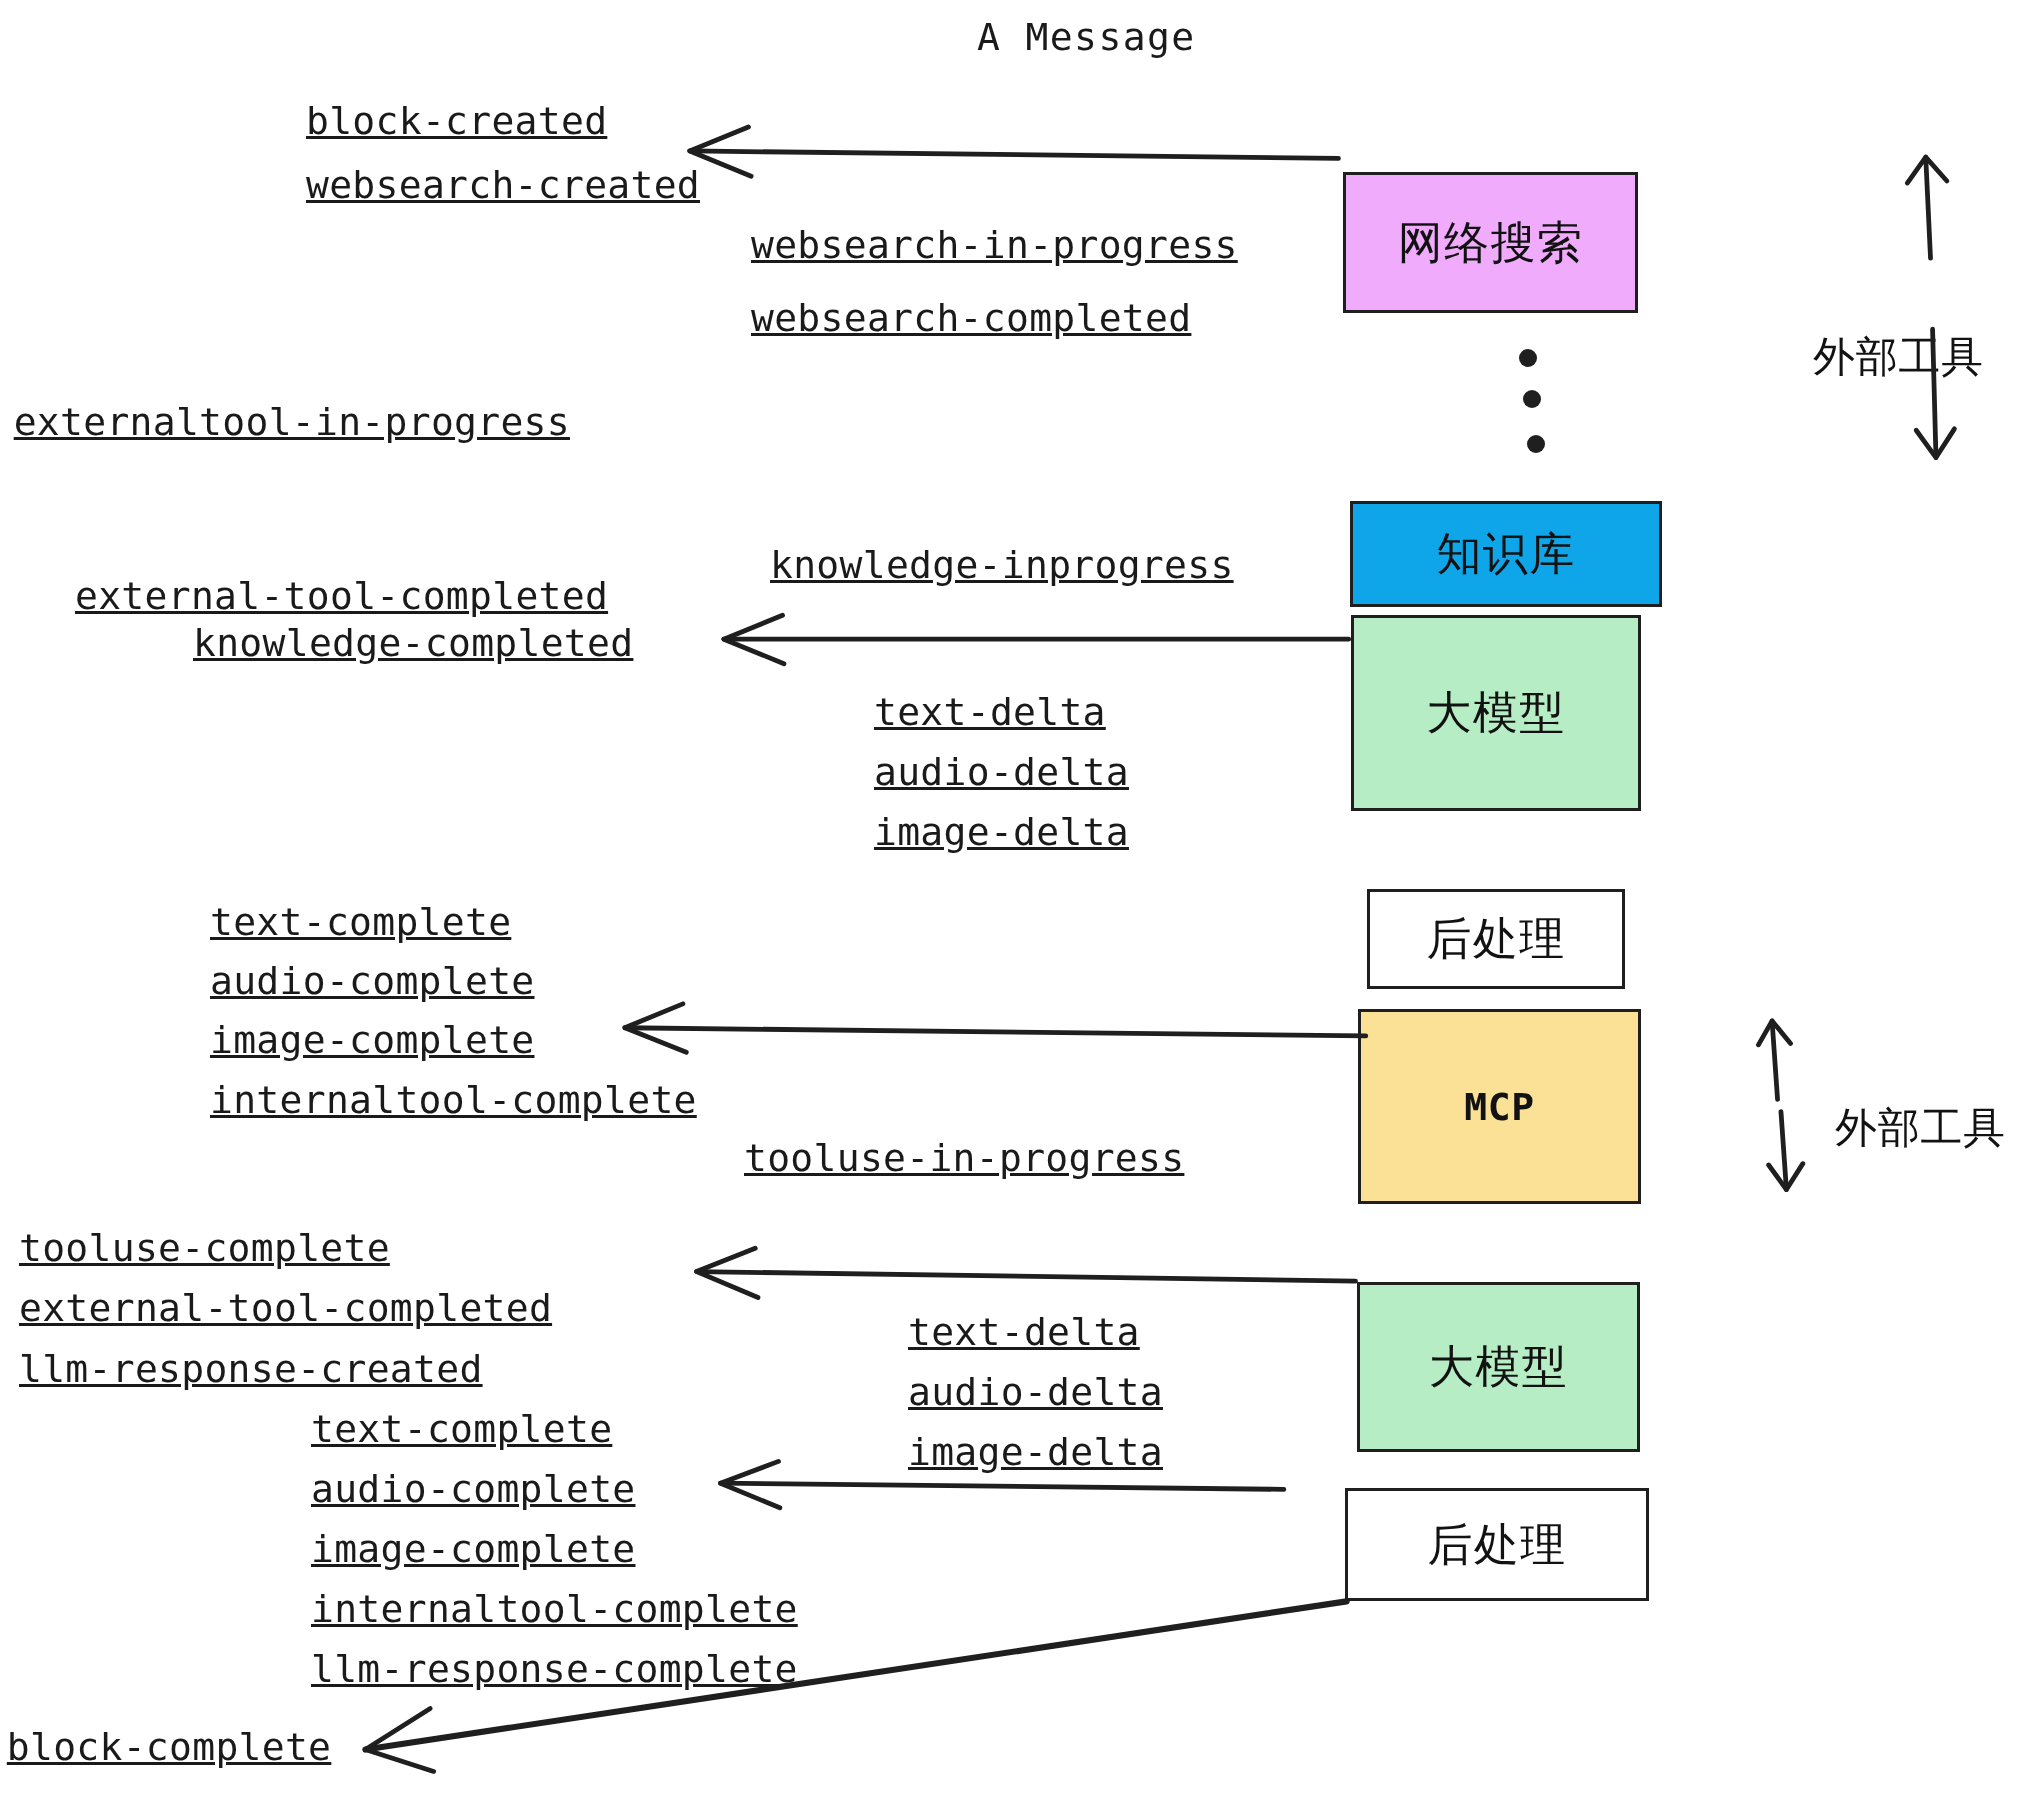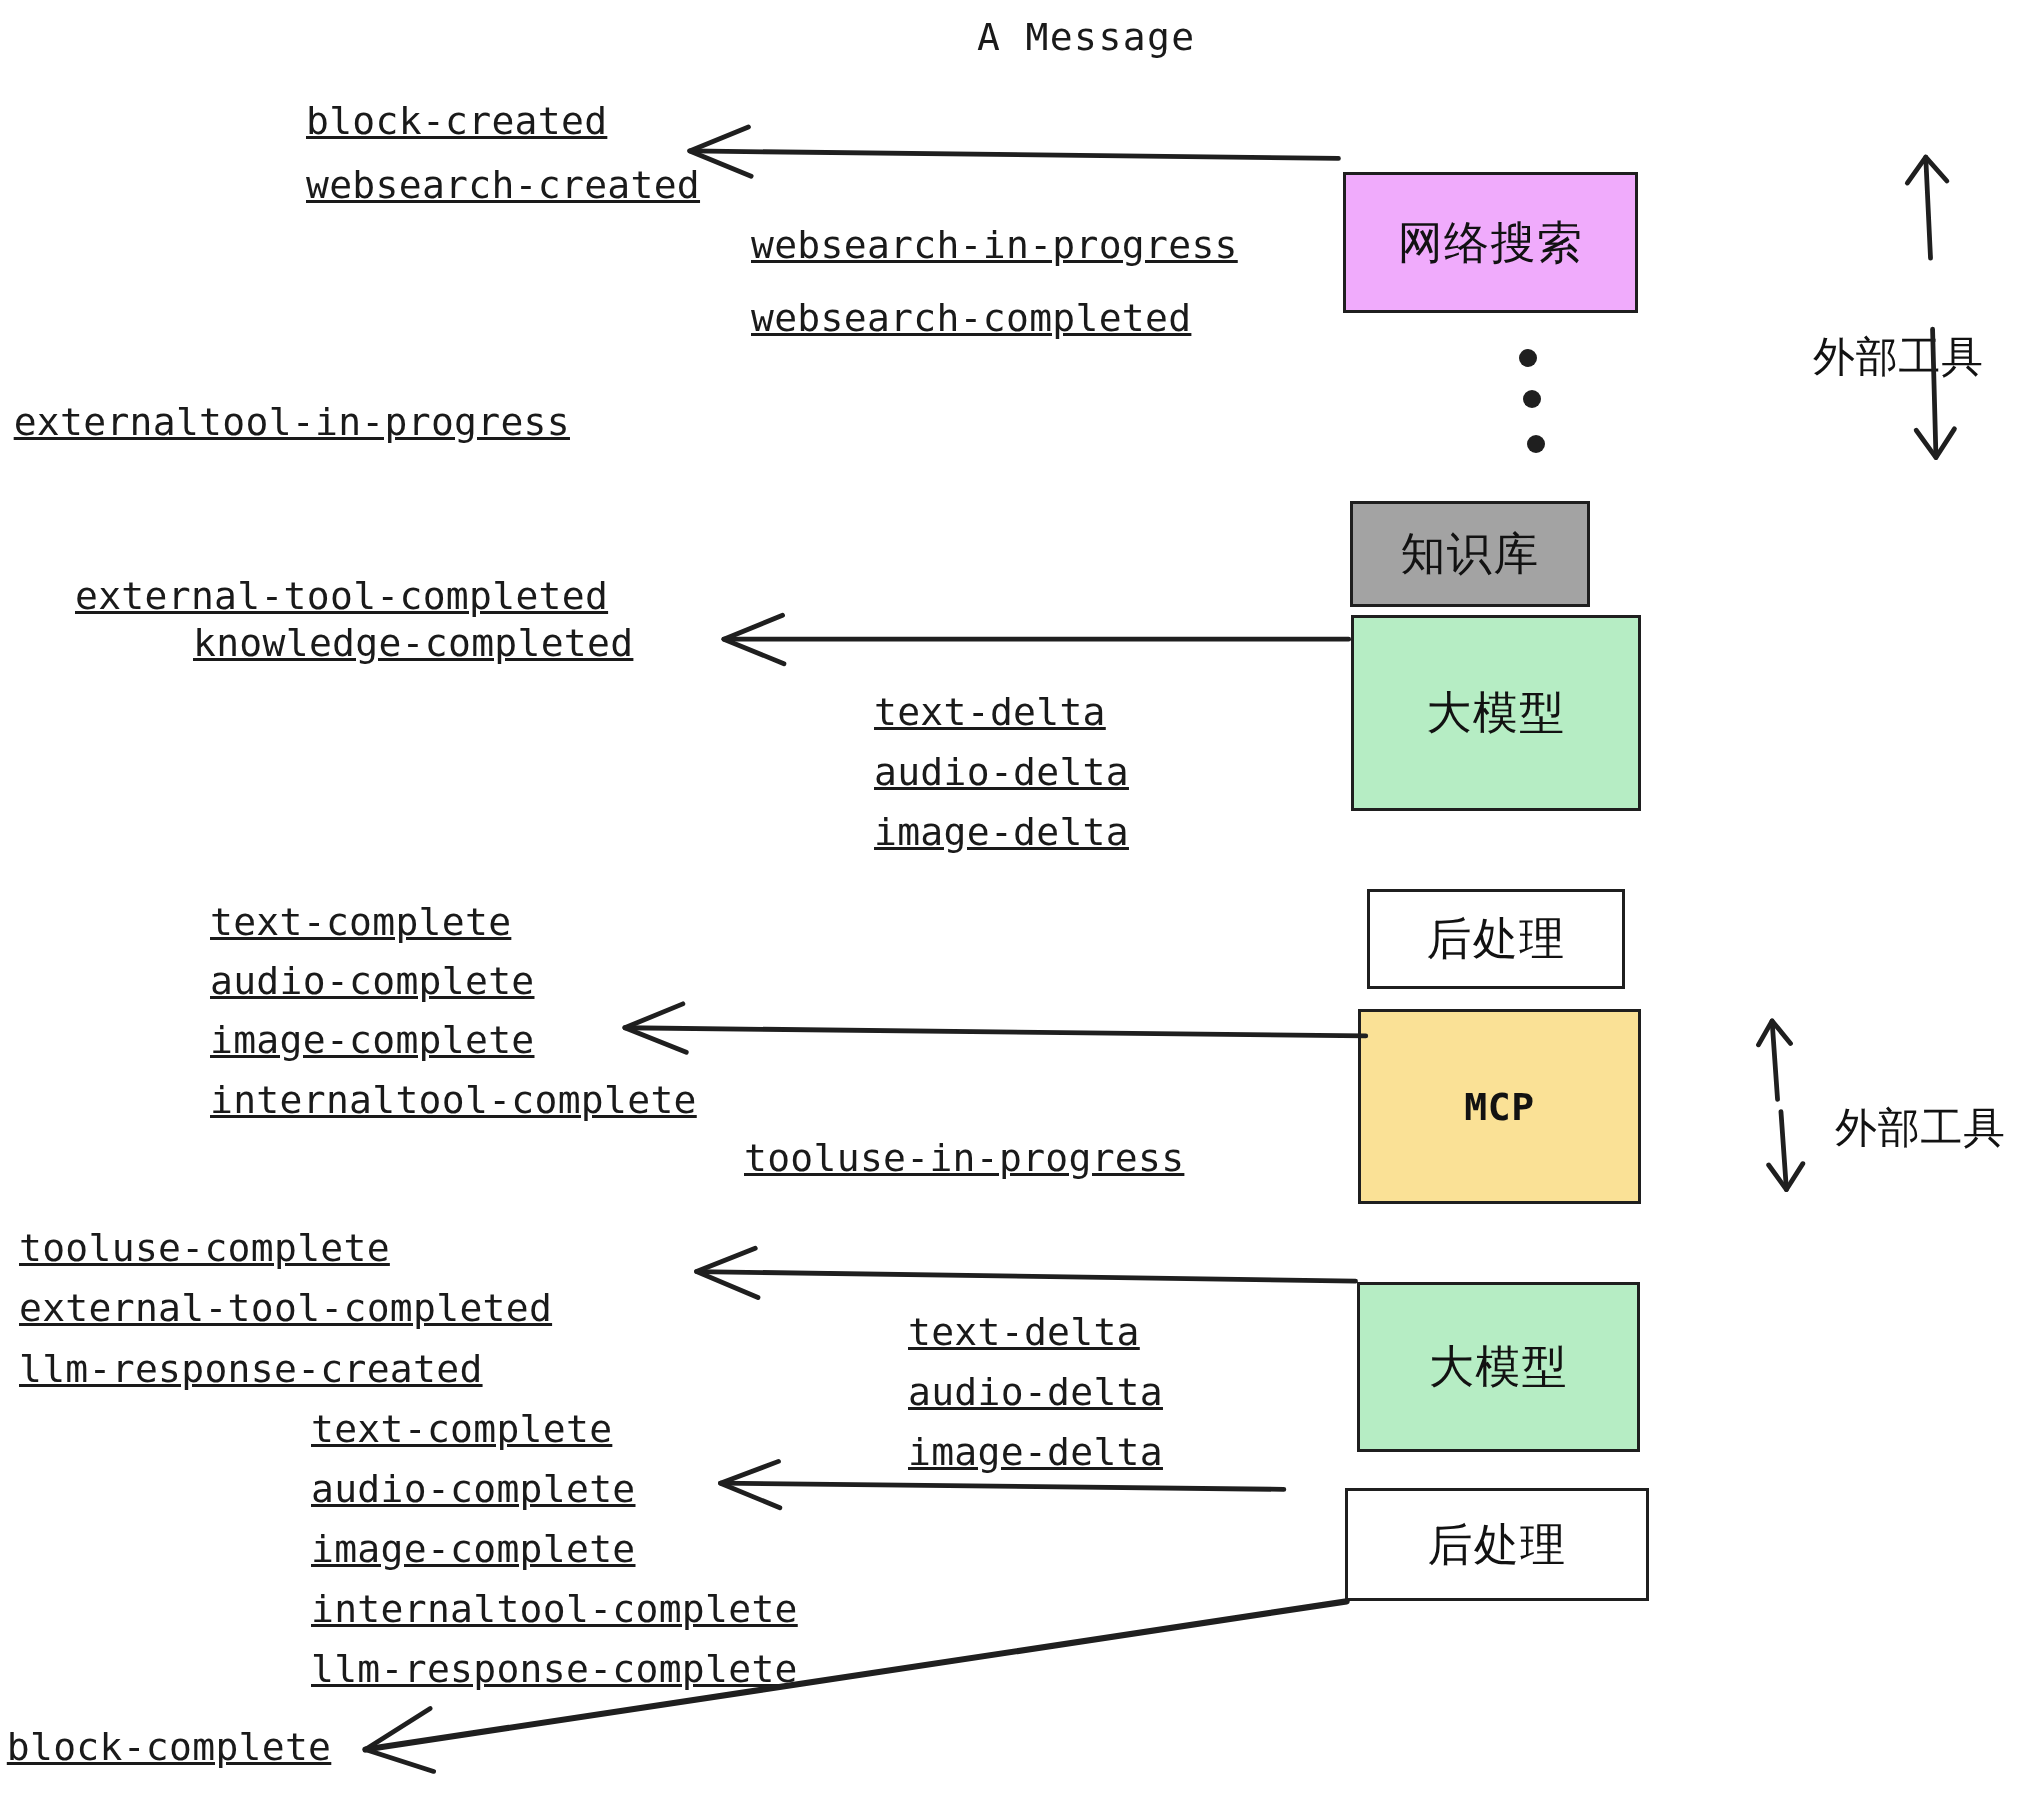--- a/index.html
+++ b/index.html
@@ -73,21 +73,21 @@
 <body>
 
 <div id="stage">
 
   <div class="title" style="left:977px;top:15px;">A Message</div>
 
   <div class="box" style="left:1343px;top:172px;width:295px;height:141px;background:#f0abfc;">
     <span>网络搜索</span>
   </div>
 
-  <div class="box" style="left:1350px;top:501px;width:240px;height:106px;background:#a3a3a3;">
+  <div class="box" style="left:1350px;top:501px;width:312px;height:106px;background:#0ea5e9;">
     <span>知识库</span>
   </div>
 
   <div class="box" style="left:1351px;top:615px;width:290px;height:196px;background:#b6edc4;">
     <span>大模型</span>
   </div>
 
   <div class="box" style="left:1367px;top:889px;width:258px;height:100px;background:#ffffff;">
     <span>后处理</span>
   </div>
@@ -110,20 +110,21 @@
 
   <div class="sidelabel" style="left:1813px;top:329px;">外部工具</div>
   <div class="sidelabel" style="left:1835px;top:1100px;">外部工具</div>
 
   <div class="ev" style="left:306px;top:102px;">block-created</div>
   <div class="ev" style="left:306px;top:166px;">websearch-created</div>
   <div class="ev" style="left:751px;top:210px;margin-top:16px;">websearch-in-progress</div>
   <div class="ev" style="left:751px;top:299px;">websearch-completed</div>
   <div class="ev" style="left:13.7px;top:403px;">externaltool-in-progress</div>
 
+  <div class="ev" style="left:770px;top:546px;">knowledge-inprogress</div>
   <div class="ev" style="left:75px;top:577px;">external-tool-completed</div>
   <div class="ev" style="left:193px;top:608px;margin-top:16px;">knowledge-completed</div>
 
   <div class="ev" style="left:874px;top:693px;">text-delta</div>
   <div class="ev" style="left:874px;top:753px;">audio-delta</div>
   <div class="ev" style="left:874px;top:813px;">image-delta</div>
 
   <div class="ev" style="left:210px;top:903px;">text-complete</div>
   <div class="ev" style="left:210px;top:962px;">audio-complete</div>
   <div class="ev" style="left:210px;top:1021px;">image-complete</div>

